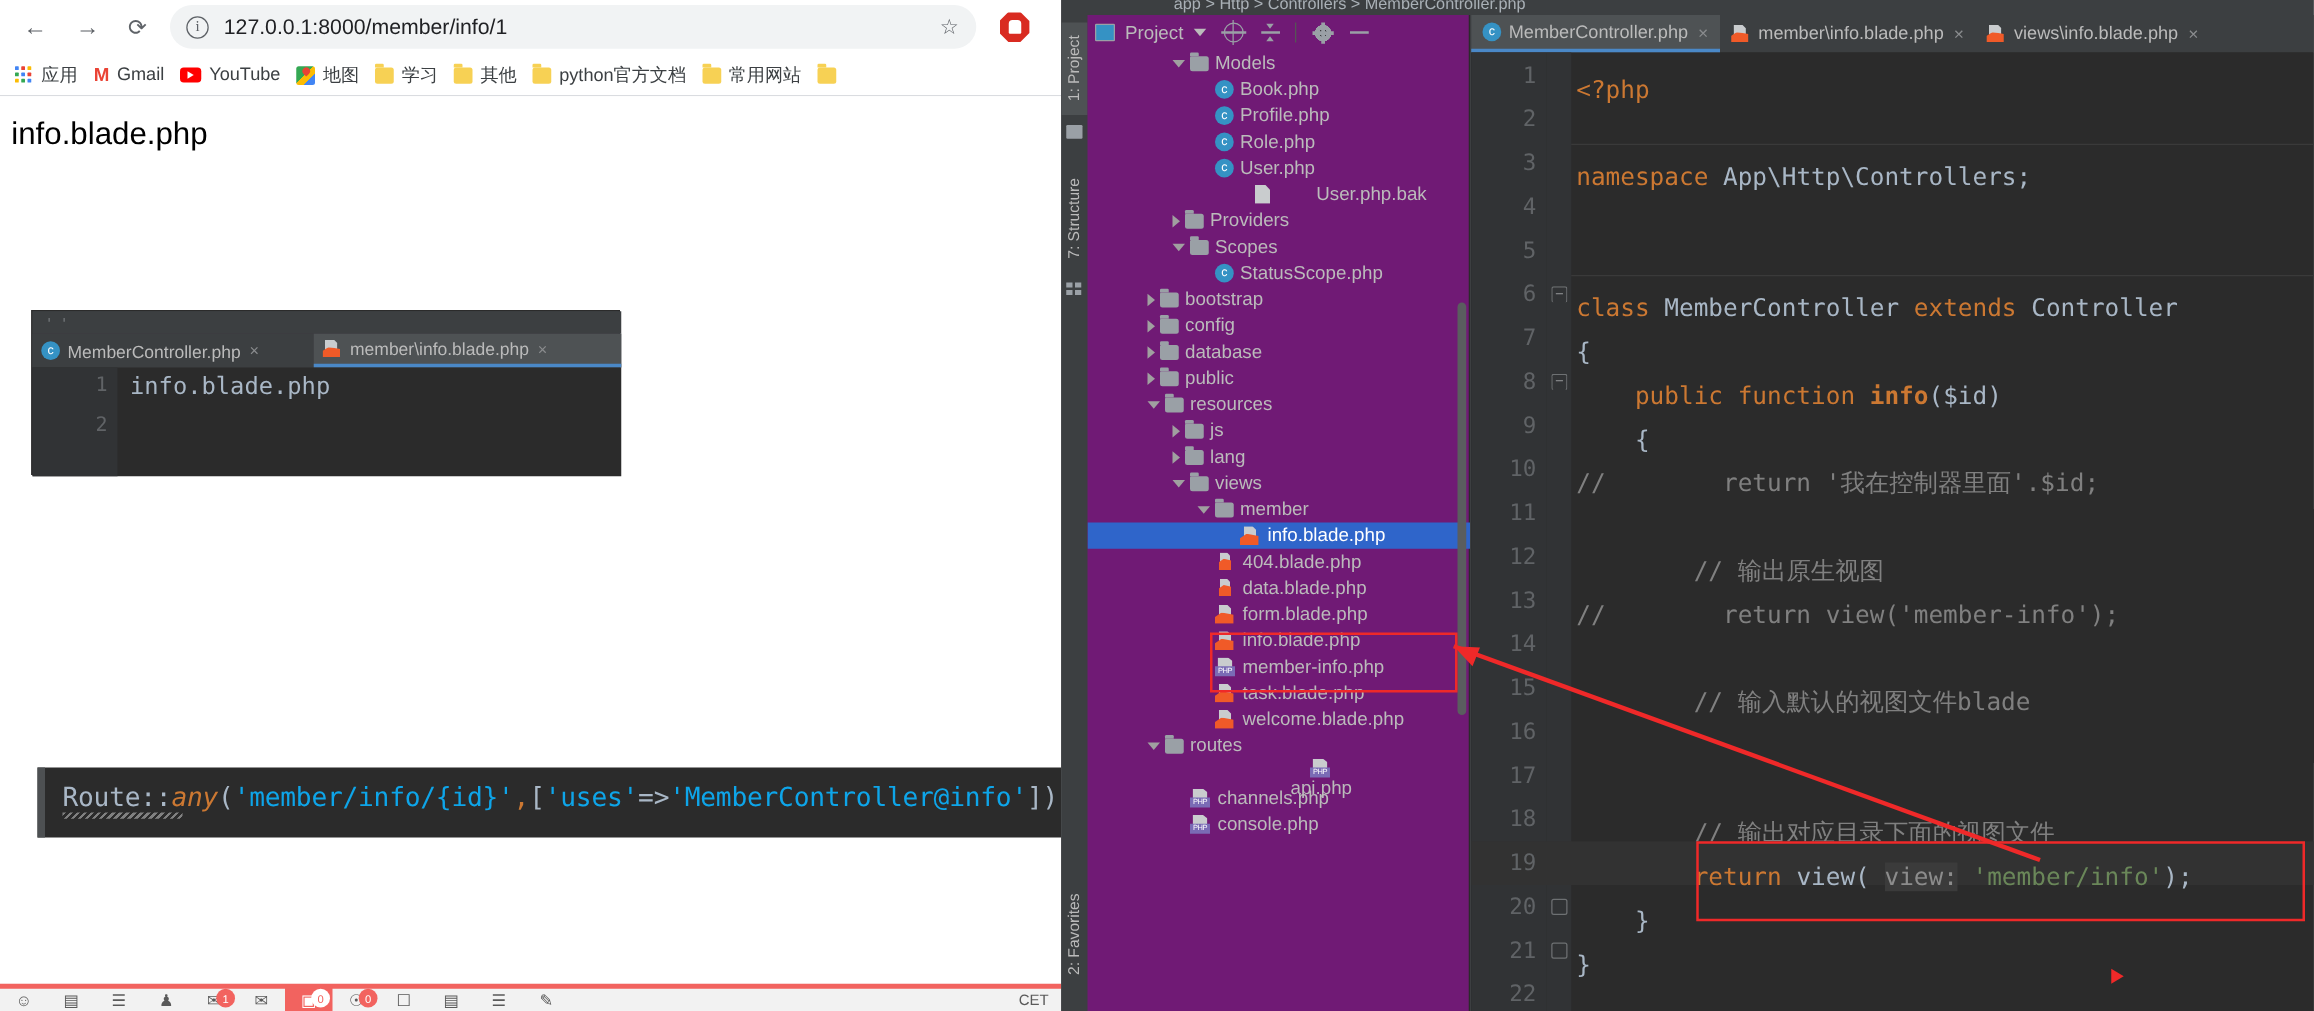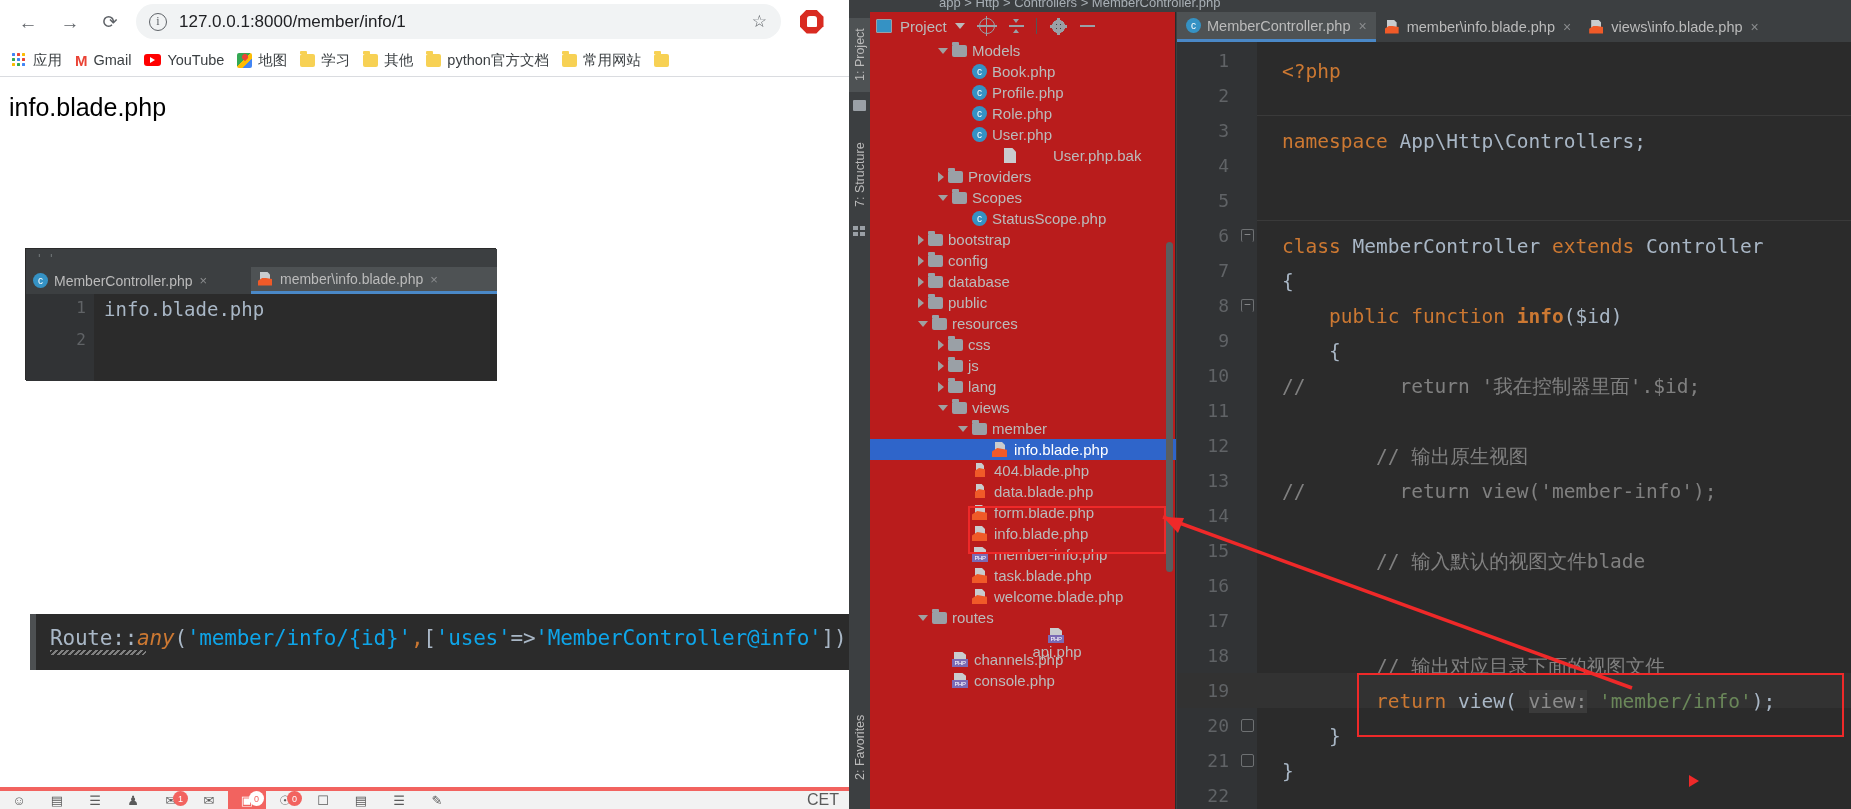--- a/index.html
+++ b/index.html
@@ -182,21 +182,21 @@
     color: #5a5a5a; font-size: 13px; position: relative;
   }
   .tb-ic.active { background: #f2635f; color: #fff; }
   .tb-badge {
     position: absolute; right: 2px; top: 2px; min-width: 15px; height: 15px;
     background: #f2635f; color: #fff; border-radius: 50%;
     font-size: 9px; display: flex; align-items: center; justify-content: center;
     font-family: "Liberation Sans", sans-serif;
   }
   #tb-right { margin-left: auto; display: flex; align-items: flex-start;
-    font-size: 16px; color: #5a5a5a; padding-right: 10px; }
+    font-size: 12px; color: #5a5a5a; padding-right: 10px; }
 
   
   #ide {
     position: absolute; left: 849px; top: 0; width: 1002px; height: 809px;
     background: #3c3f41; font-family: "Liberation Sans", sans-serif;
   }
   #ide-breadcrumb {
     position: absolute; left: 0; top: 0; width: 1002px; height: 12px;
     background: #3c3f41; overflow: hidden;
     font-size: 13px; color: #a9b0b6; white-space: nowrap;
@@ -221,21 +221,21 @@
   #vicon-struct { top: 214px;
     background:
       linear-gradient(#9aa0a6,#9aa0a6) 0 0/5px 4px no-repeat,
       linear-gradient(#9aa0a6,#9aa0a6) 7px 0/5px 4px no-repeat,
       linear-gradient(#9aa0a6,#9aa0a6) 0 6px/5px 4px no-repeat,
       linear-gradient(#9aa0a6,#9aa0a6) 7px 6px/5px 4px no-repeat; }
 
   
   #project-panel {
     position: absolute; left: 21px; top: 12px; width: 306px; height: 797px;
-    background: #b91c1c; border-right: 1px solid #2b2b2b;
+    background: #701a75; border-right: 1px solid #2b2b2b;
   }
   #pp-header {
     position: absolute; left: 0; top: 0; width: 306px; height: 28px;
     display: flex; align-items: center; padding: 0 6px;
   }
   #pp-icon {
     width: 16px; height: 14px; border: 1.6px solid #9aa0a6; border-radius: 1px;
     background: #3592c4; flex: 0 0 auto;
   }
   #pp-title { font-size: 15px; color: #bbbbbb; margin-left: 8px; }
@@ -330,21 +330,21 @@
   #code-wrap { position: absolute; left: 0; top: 30px; width: 674px; height: 767px; background: #2b2b2b; }
   #gutter { position: absolute; left: 0; top: 0; width: 60px; height: 767px; background: #313335; }
   #fold-col { position: absolute; left: 60px; top: 0; width: 20px; height: 767px; background: #313335; }
   .code-line {
     position: absolute; left: 0; width: 674px; height: 35px;
     font-family: "DejaVu Sans Mono", monospace; font-size: 19.5px;
     display: flex; align-items: center;
   }
   .code-line.cur { background: #323232; }
   .lnum { position: absolute; left: 0; width: 52px; text-align: right; color: #606366; font-size: 18px; }
-  .ctext { position: absolute; left: 105px; white-space: pre; margin-top: 21px; }
+  .ctext { position: absolute; left: 84px; white-space: pre; margin-top: 21px; }
   .c-kw { color: #cc7832; }
   .c-kw-b { color: #cc7832; font-weight: bold; }
   .c-txt { color: #a9b7c6; }
   .c-cmt { color: #808080; }
   .c-str { color: #6a8759; }
   .c-hint { color: #8c8c8c; background: #3b3b3b; }
   .c-cls { color: #a9b7c6; }
   .fold {
     position: absolute; left: 64px; width: 13px; height: 13px;
     border: 1.3px solid #6e7173; color: #8a8c8e; font-size: 11px; line-height: 10px;
@@ -602,25 +602,20 @@
         </div>
         <div class="tree-row" style="padding-left: 48px;">
           <span class="arrow-right"></span>
           <span class="ic ic-folder"></span>
           <span>public</span>
         </div>
         <div class="tree-row" style="padding-left: 48px;">
           <span class="arrow-down"></span>
           <span class="ic ic-folder"></span>
           <span>resources</span>
-        </div>
-        <div class="tree-row" style="padding-left: 68px;">
-          <span class="arrow-right"></span>
-          <span class="ic ic-folder"></span>
-          <span>css</span>
         </div>
         <div class="tree-row" style="padding-left: 68px;">
           <span class="arrow-right"></span>
           <span class="ic ic-folder"></span>
           <span>js</span>
         </div>
         <div class="tree-row" style="padding-left: 68px;">
           <span class="arrow-right"></span>
           <span class="ic ic-folder"></span>
           <span>lang</span>

